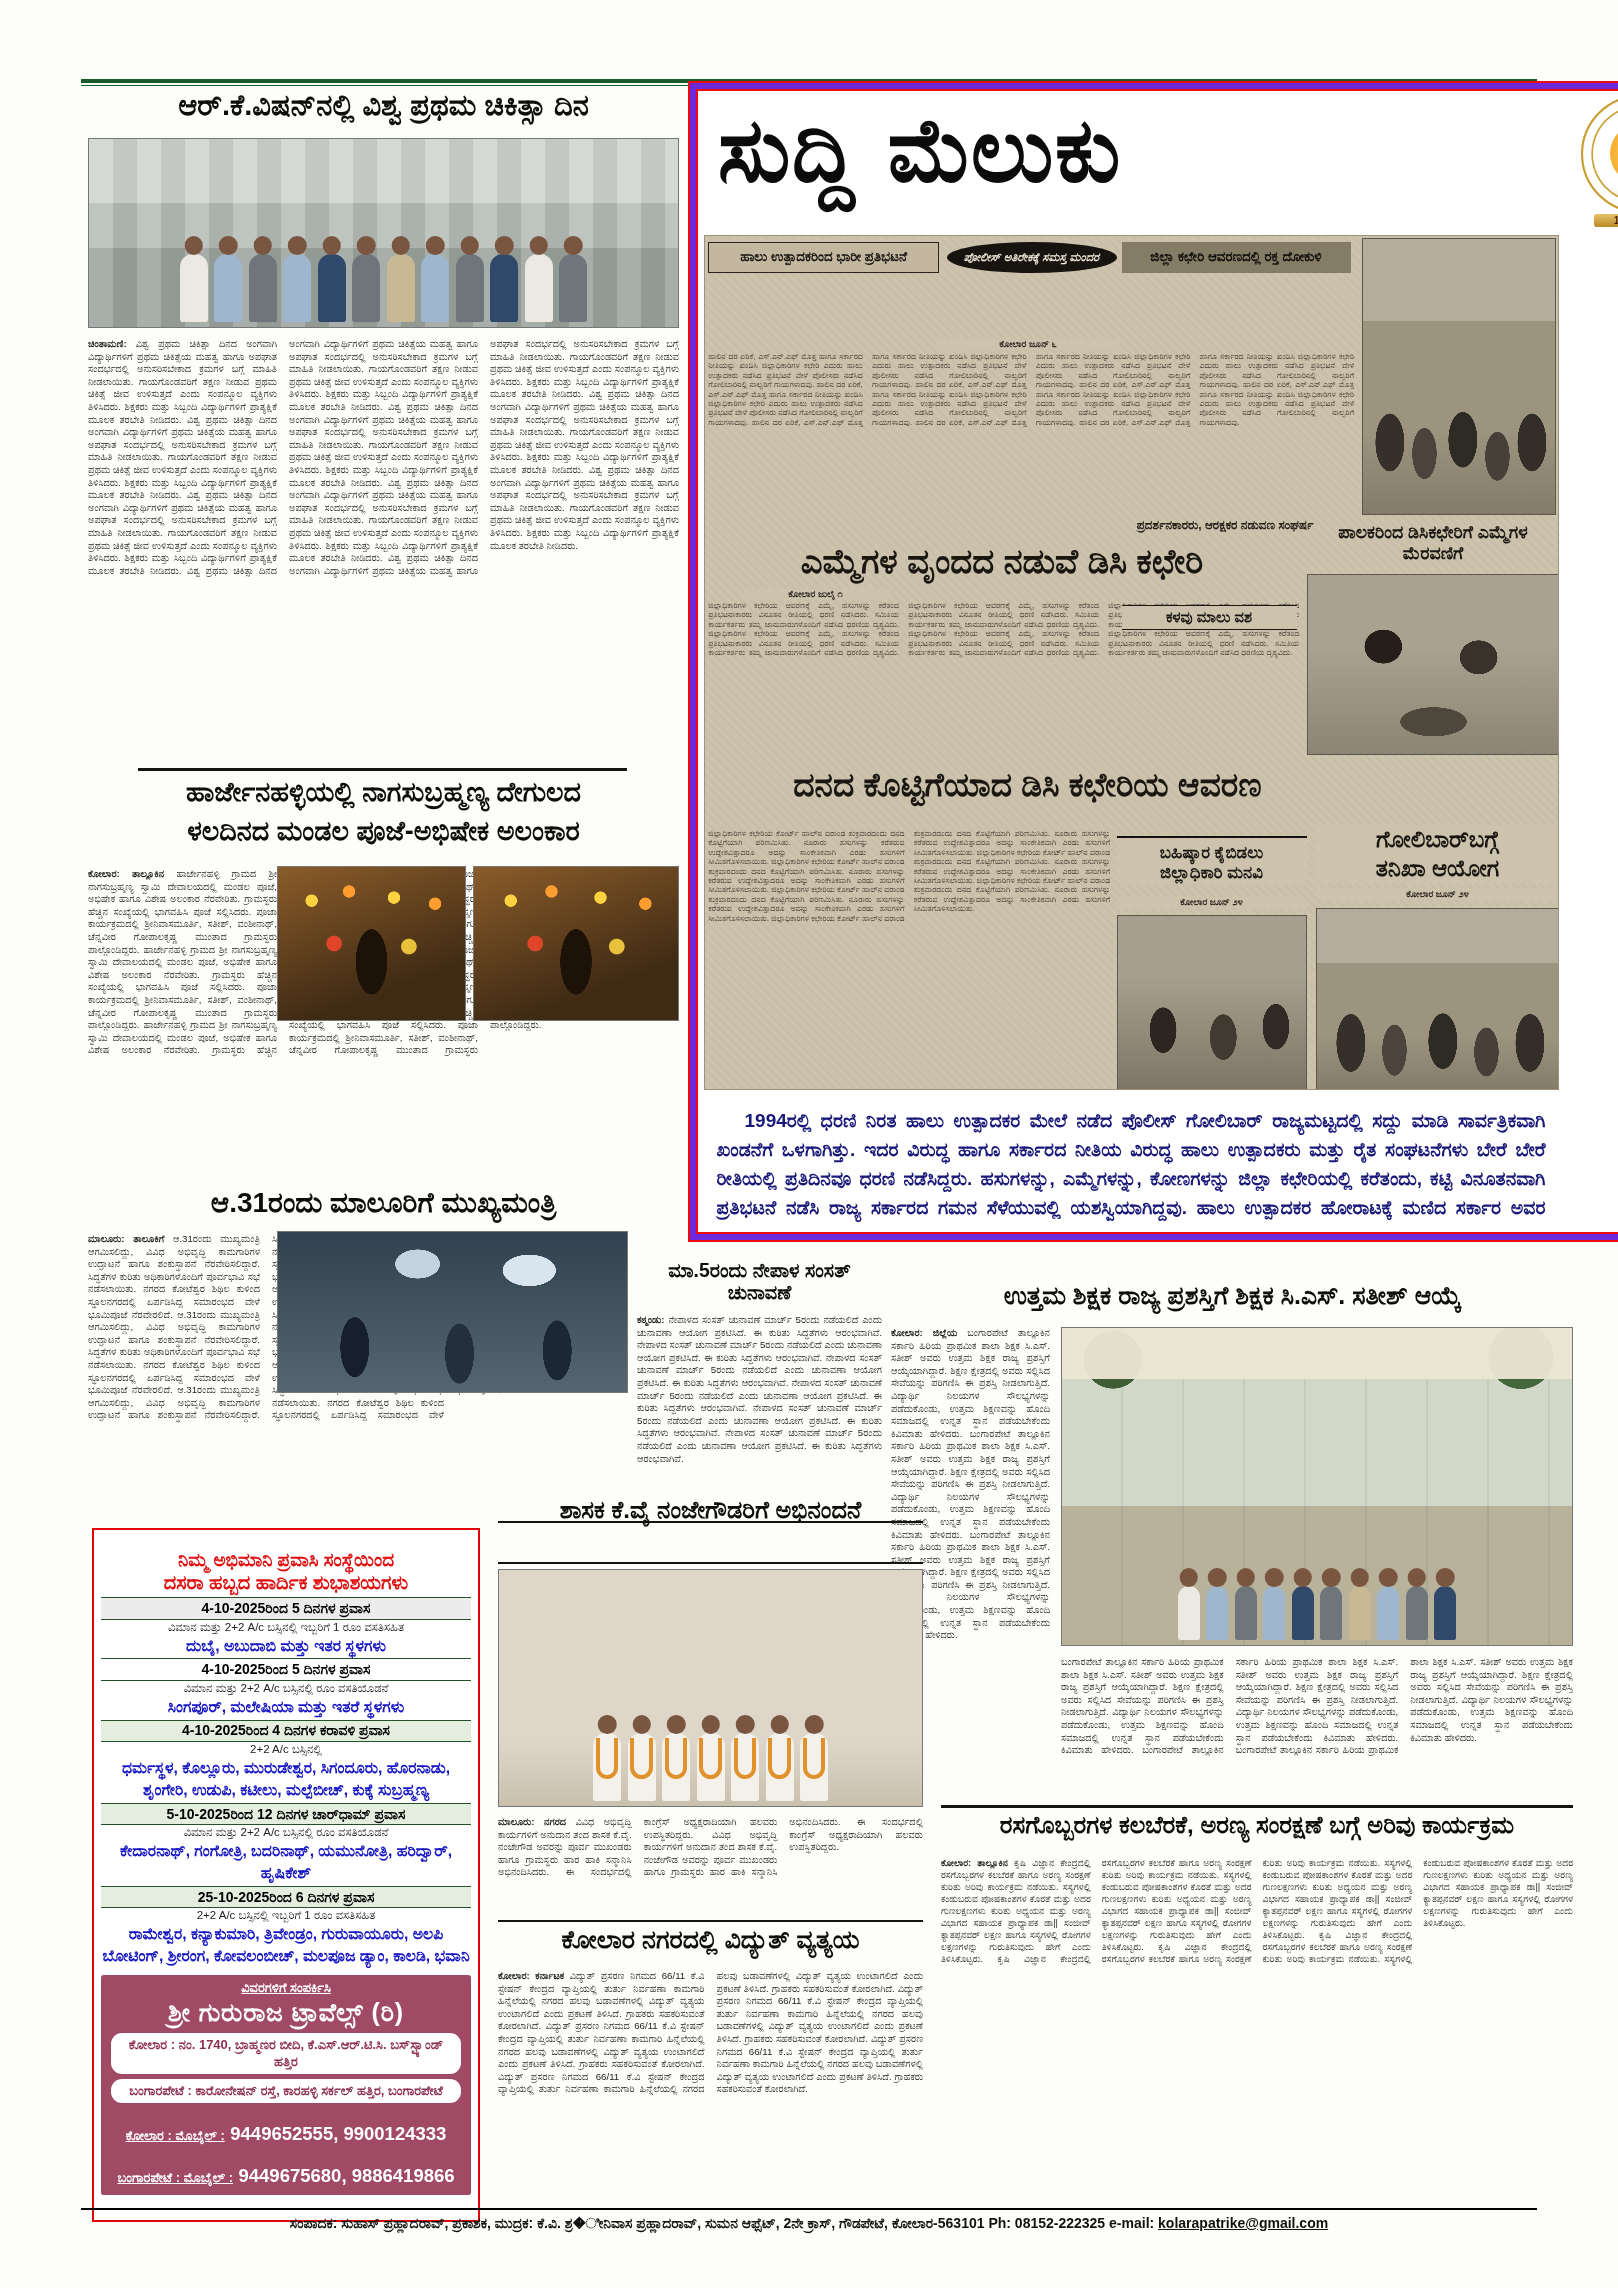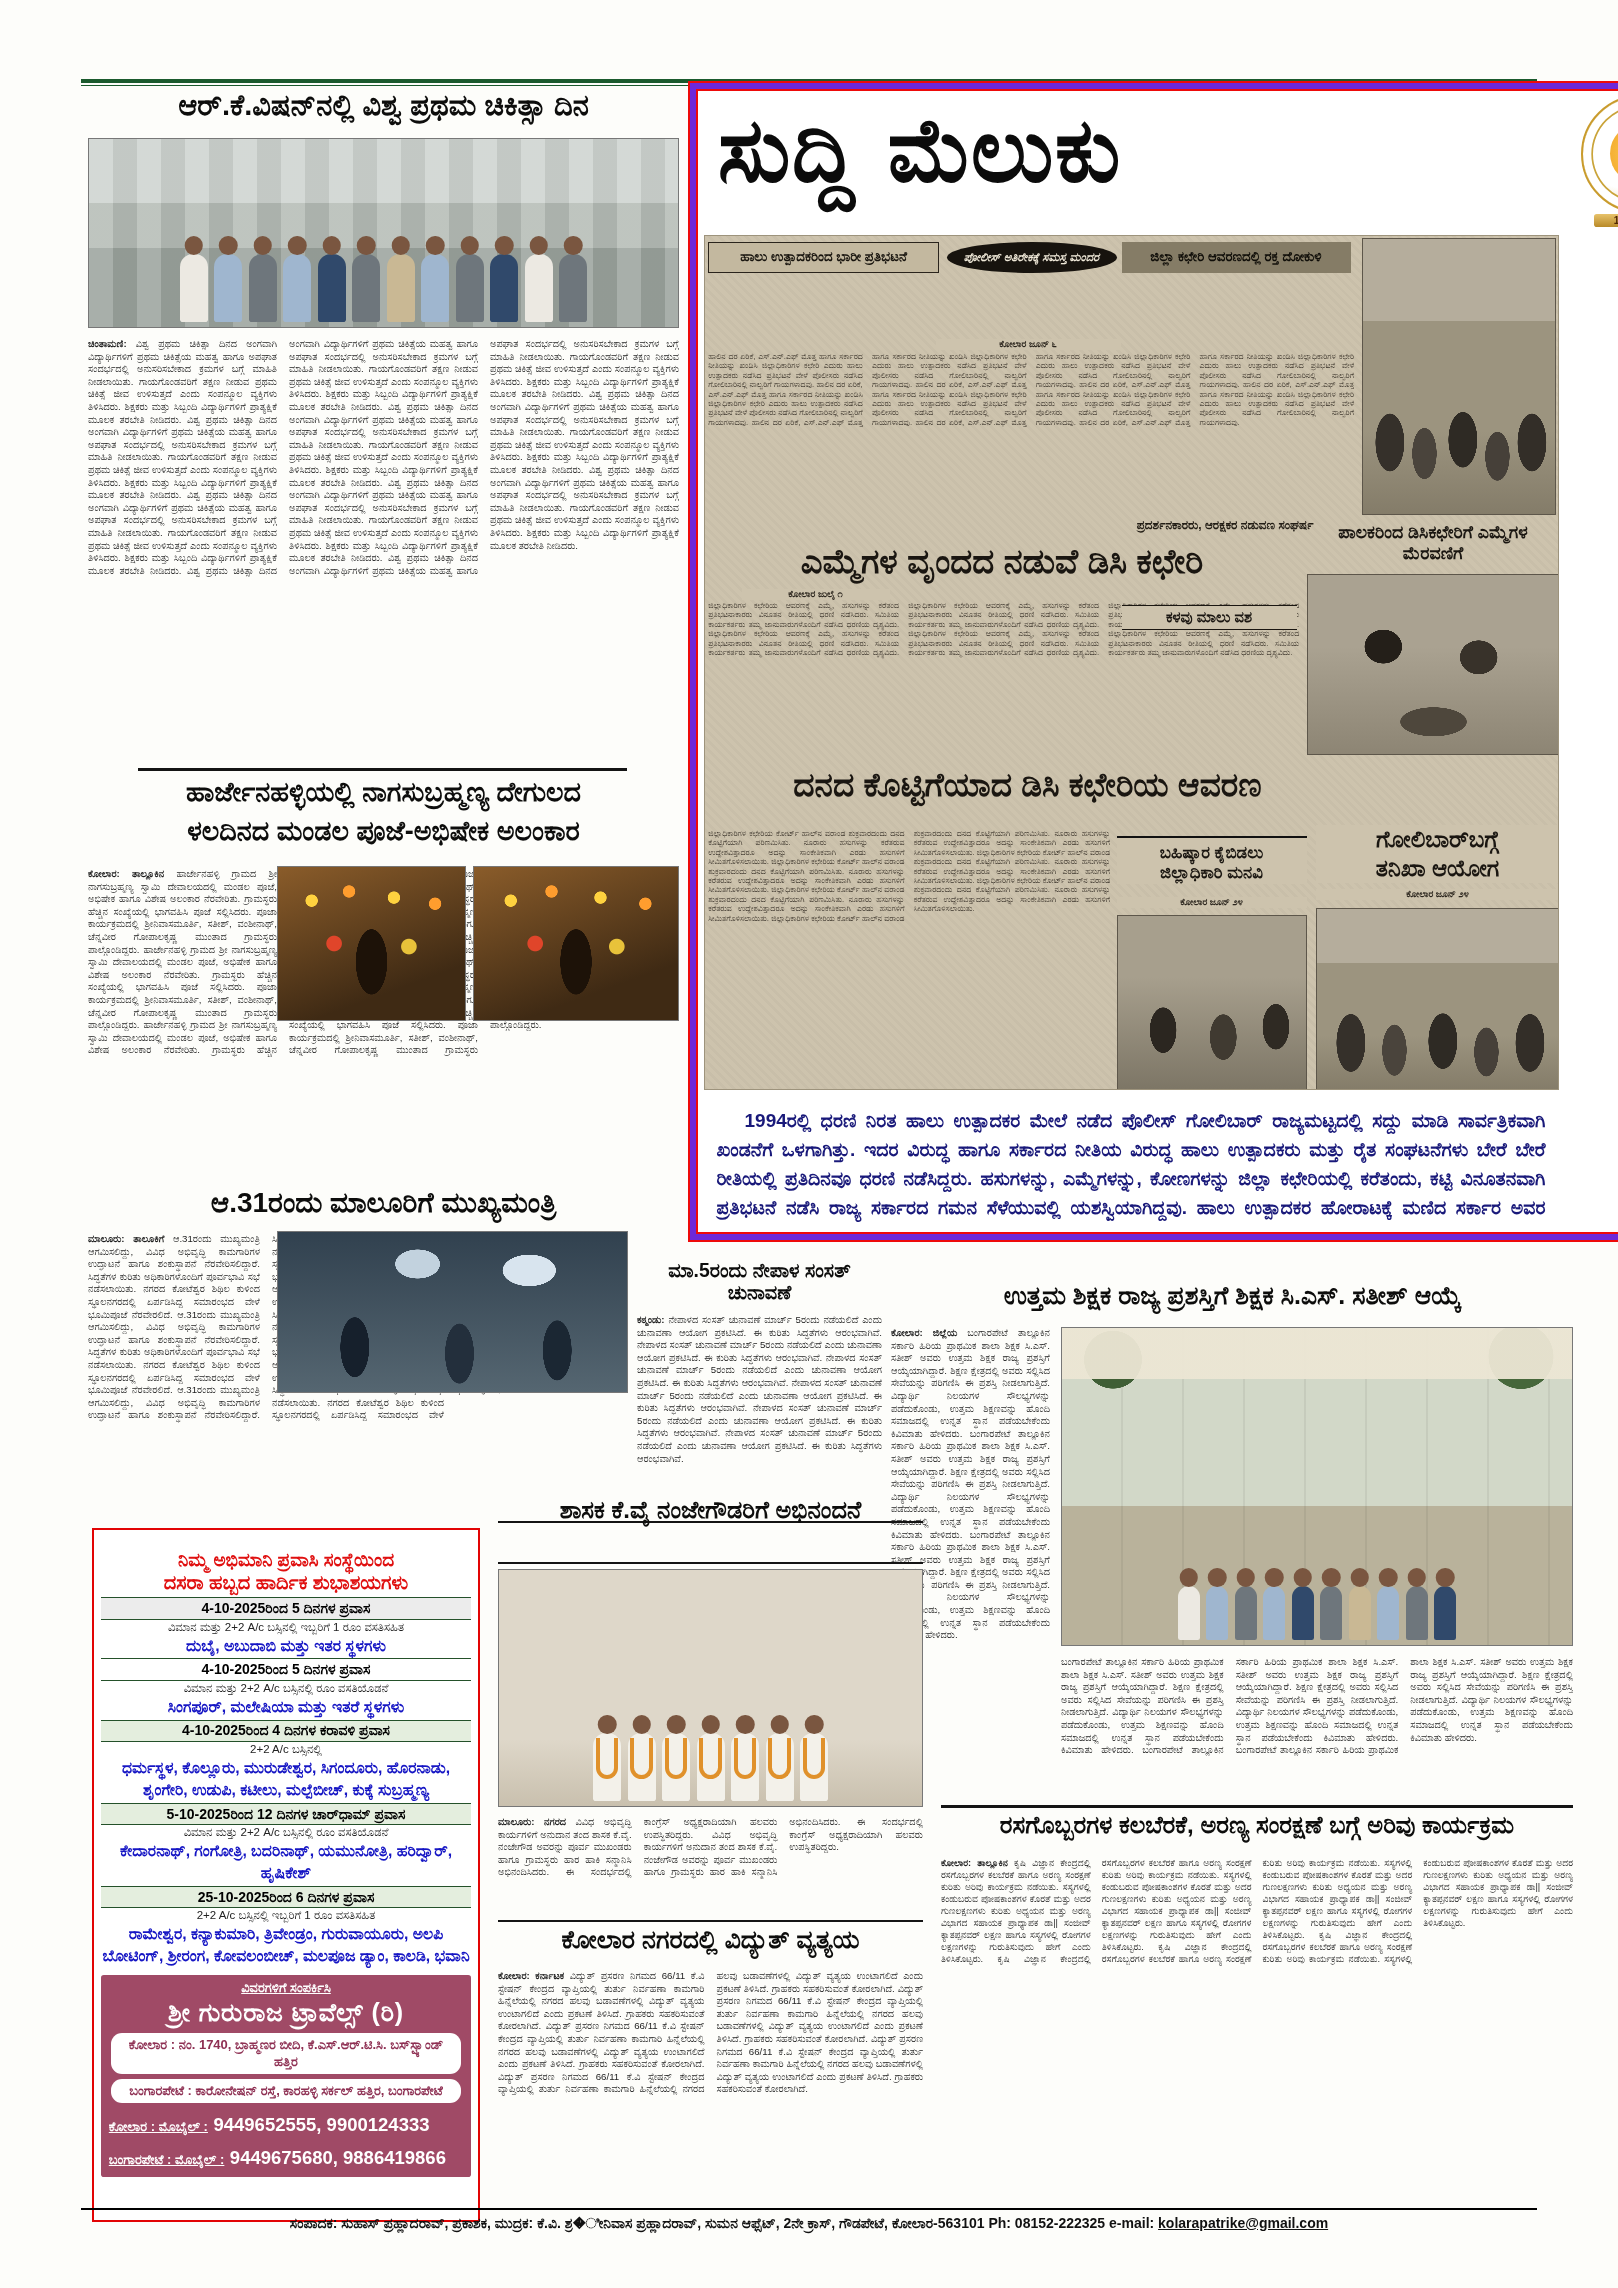--- a/index.html
+++ b/index.html
@@ -129,21 +129,21 @@
   .ad-h{font-size:14px;font-weight:700;text-align:center;padding:1.8px 0;border-top:1.8px solid #24512a;border-bottom:0.9px solid #24512a}
   .ad-h.gy{background:#ececec}
   .ad-h.gn{background:#e4eede}
   .ad-note{font-size:11.5px;text-align:center;color:#222;padding:0.9px 0}
   .ad-places{font-size:15.7px;font-weight:800;color:#1515c4;text-align:center;line-height:22px;padding-bottom:1.8px}
   .ad-maroon{margin-top:5.5px;background:#a04a66;border-radius:2.8px;padding:5.5px 7.4px 7.4px}
   .ad-contact{color:#fff;font-size:13px;font-weight:700;text-align:center;text-decoration:underline}
   .ad-co{color:#fff;font-size:25px;font-weight:700;text-align:center;letter-spacing:0.9px;margin:1.8px 0 3.7px}
   .ad-addr{background:#fff;color:#8e3053;font-weight:700;font-size:13px;text-align:center;
     border-radius:11px;padding:3.7px 7.4px;margin:5.5px 1.8px;line-height:16.6px}
-  .ad-ph{display:flex;align-items:baseline;gap:5.5px;margin-top:11px}
+  .ad-ph{display:flex;align-items:baseline;justify-content:center;gap:5.5px;margin-top:20px}
   .ad-ph-label{color:#fff;font-size:13px;font-weight:700;text-decoration:underline}
   .ad-ph-num{color:#fff;font-size:18.5px;font-weight:800}
 
   
   .footer{left:81px;top:2208px;width:1456px;border-top:2.8px solid #000;padding-top:4.6px;
     text-align:center;font-size:14px;font-weight:700;color:#111}
   .footer .email{text-decoration:underline}
 </style>
 </head>
 <body>

